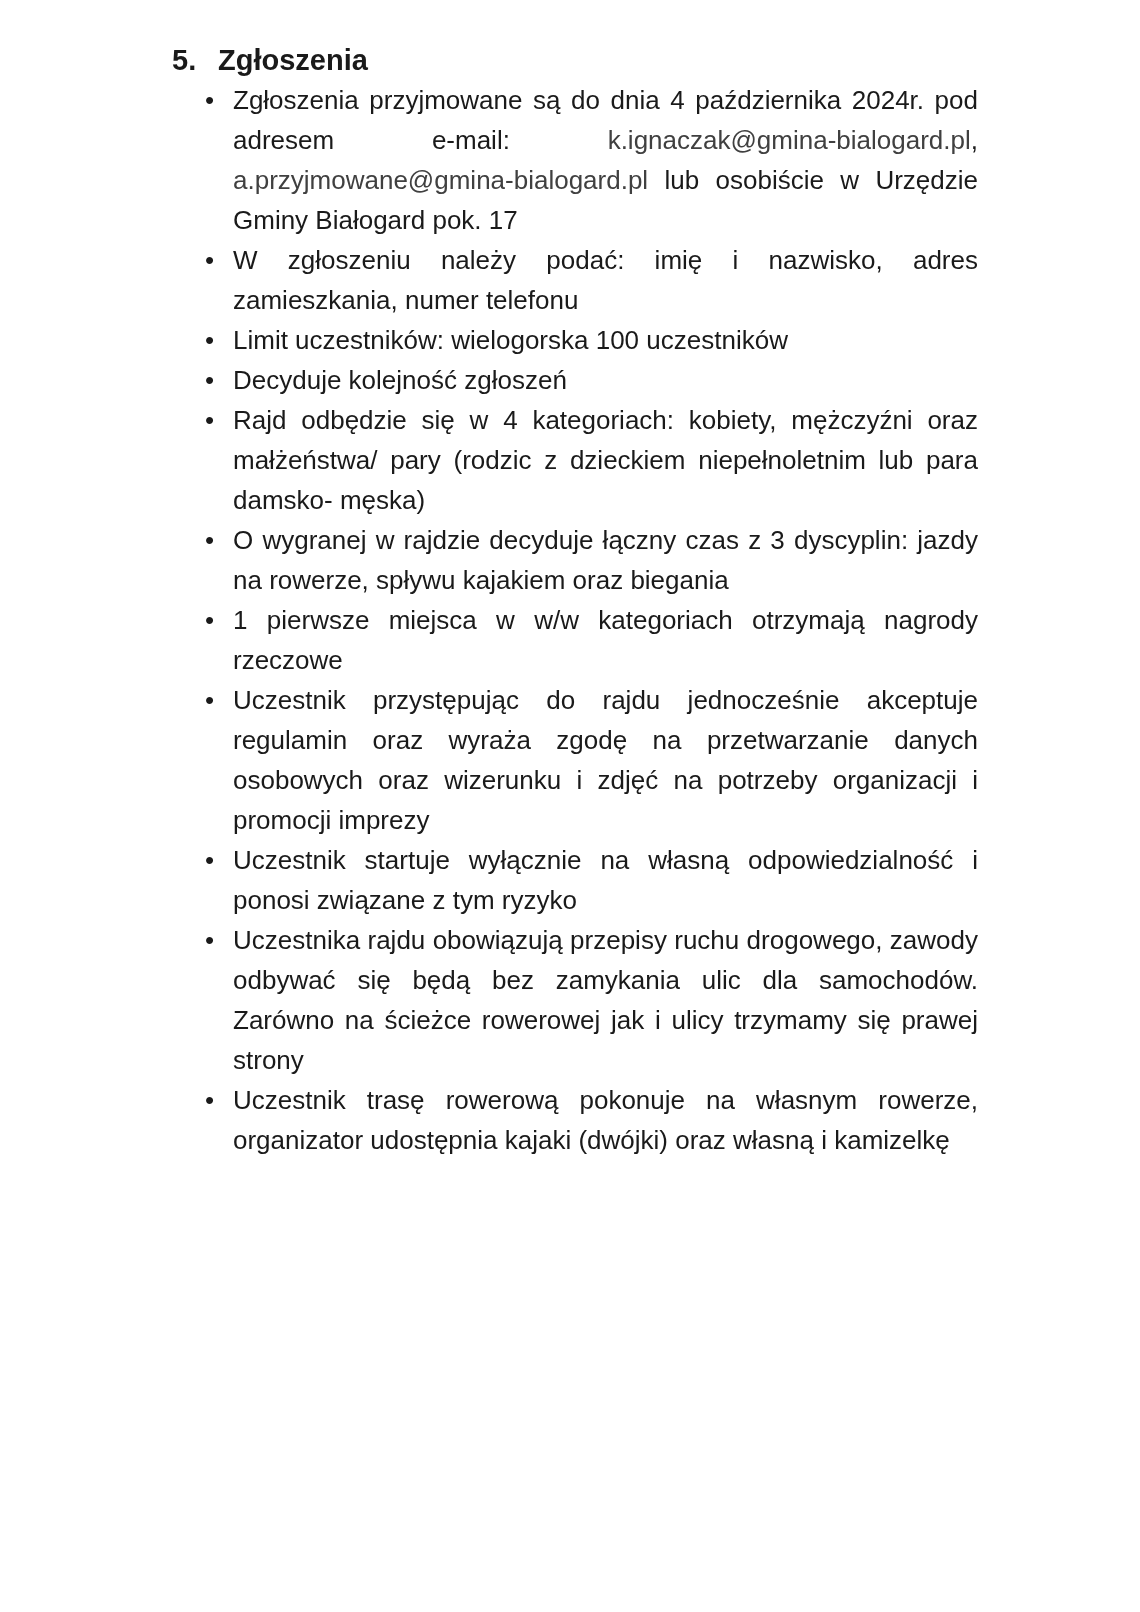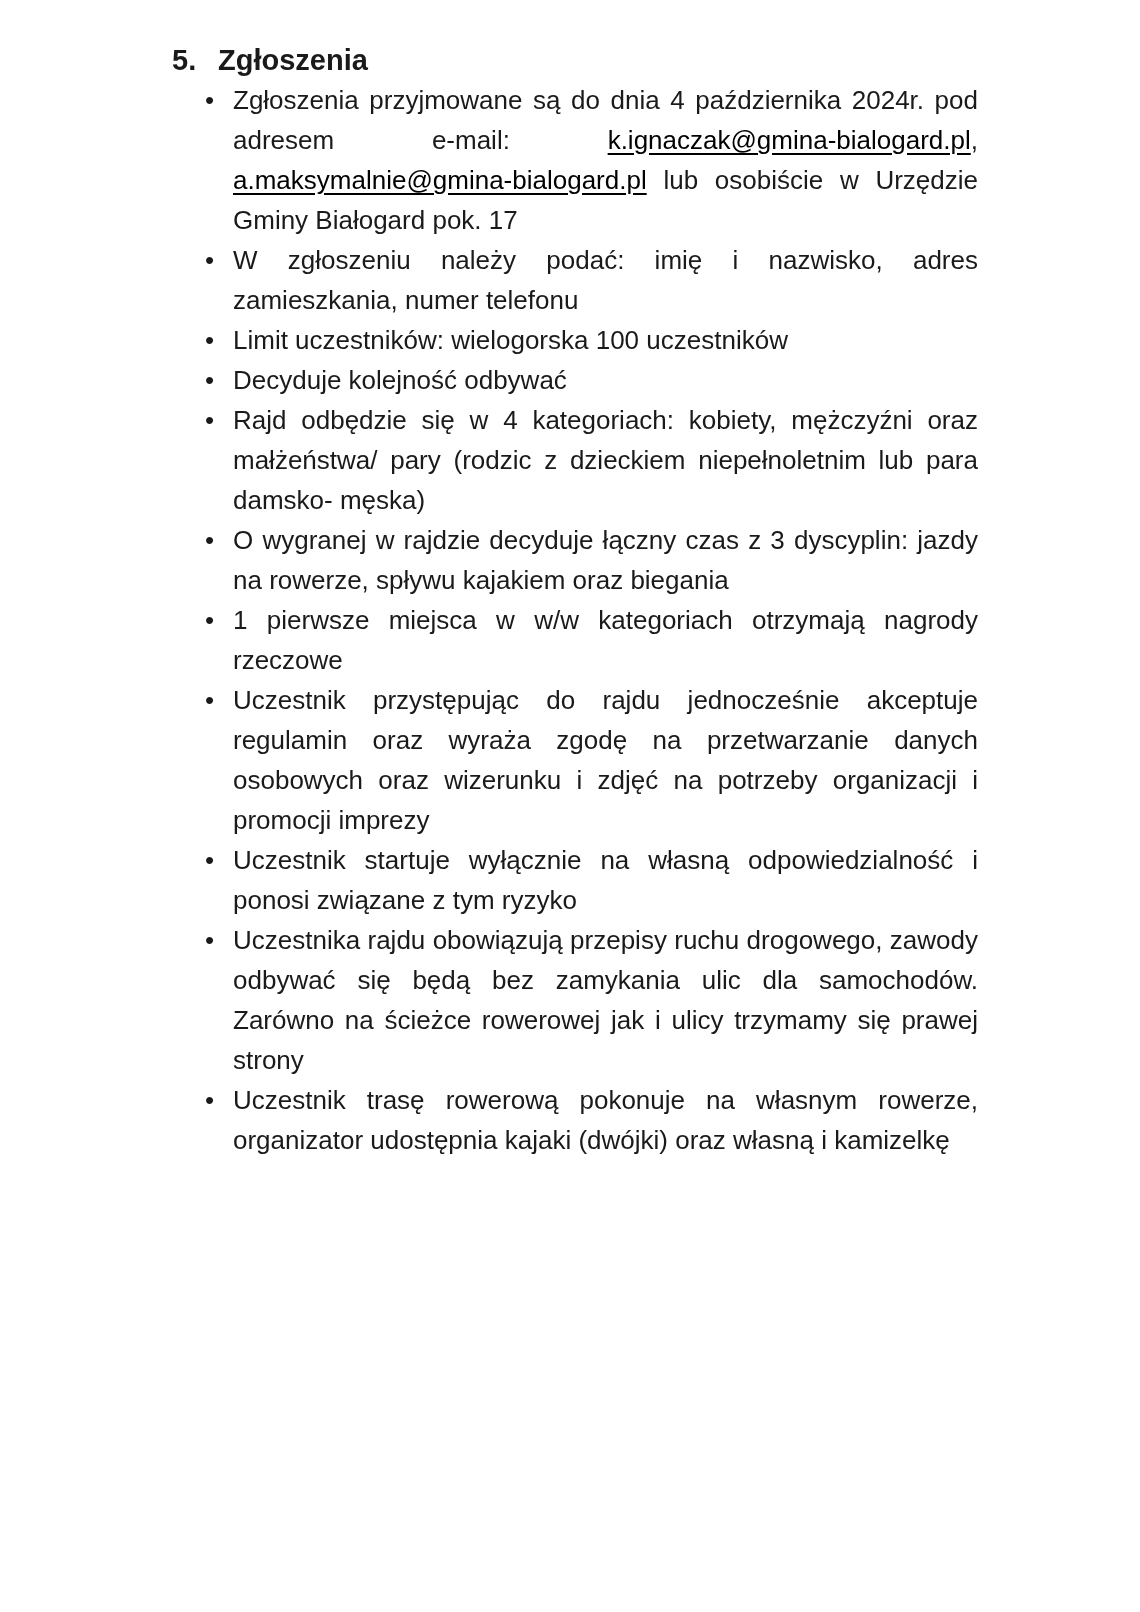--- a/index.html
+++ b/index.html
@@ -42,50 +42,49 @@
     color: #1a1a1a;
   }
   .btext {
     flex: 1 1 auto;
     font-size: 26px;
     line-height: 40px;
     text-align: justify;
     color: #1a1a1a;
   }
   .link {
-    color: #000000;
-    text-decoration: underline;
+    color: #404040;
     text-underline-offset: 4px;
     cursor: pointer;
     margin-top: 40px;
   }
 </style>
 </head>
 <body>
 
 <div class="page">
 
   <section class="doc-section">
     <h2 class="heading"><span class="h-num">5.</span><span class="h-title">Zgłoszenia</span></h2>
     <ul class="bullets">
       <li class="bullet">
           <span class="marker">•</span>
-          <span class="btext"><span>Zgłoszenia przyjmowane są do dnia 4 października 2024r. pod adresem e-mail: </span><a class="link">k.ignaczak@gmina-bialogard.pl</a><span>, </span><a class="link">a.maksymalnie@gmina-bialogard.pl</a><span> lub osobiście w Urzędzie Gminy Białogard pok. 17</span></span>
+          <span class="btext"><span>Zgłoszenia przyjmowane są do dnia 4 października 2024r. pod adresem e-mail: </span><a class="link">k.ignaczak@gmina-bialogard.pl</a><span>, </span><a class="link">a.przyjmowane@gmina-bialogard.pl</a><span> lub osobiście w Urzędzie Gminy Białogard pok. 17</span></span>
         </li>
       <li class="bullet">
           <span class="marker">•</span>
           <span class="btext">W zgłoszeniu należy podać: imię i nazwisko, adres zamieszkania, numer telefonu</span>
         </li>
       <li class="bullet">
           <span class="marker">•</span>
           <span class="btext">Limit uczestników: wielogorska 100 uczestników</span>
         </li>
       <li class="bullet">
           <span class="marker">•</span>
-          <span class="btext">Decyduje kolejność odbywać</span>
+          <span class="btext">Decyduje kolejność zgłoszeń</span>
         </li>
     </ul>
   </section>
 
   <section class="doc-section">
     <ul class="bullets">
       <li class="bullet">
           <span class="marker">•</span>
           <span class="btext">Rajd odbędzie się w 4 kategoriach: kobiety, mężczyźni oraz małżeństwa/ pary (rodzic z dzieckiem niepełnoletnim lub para damsko- męska)</span>
         </li>

